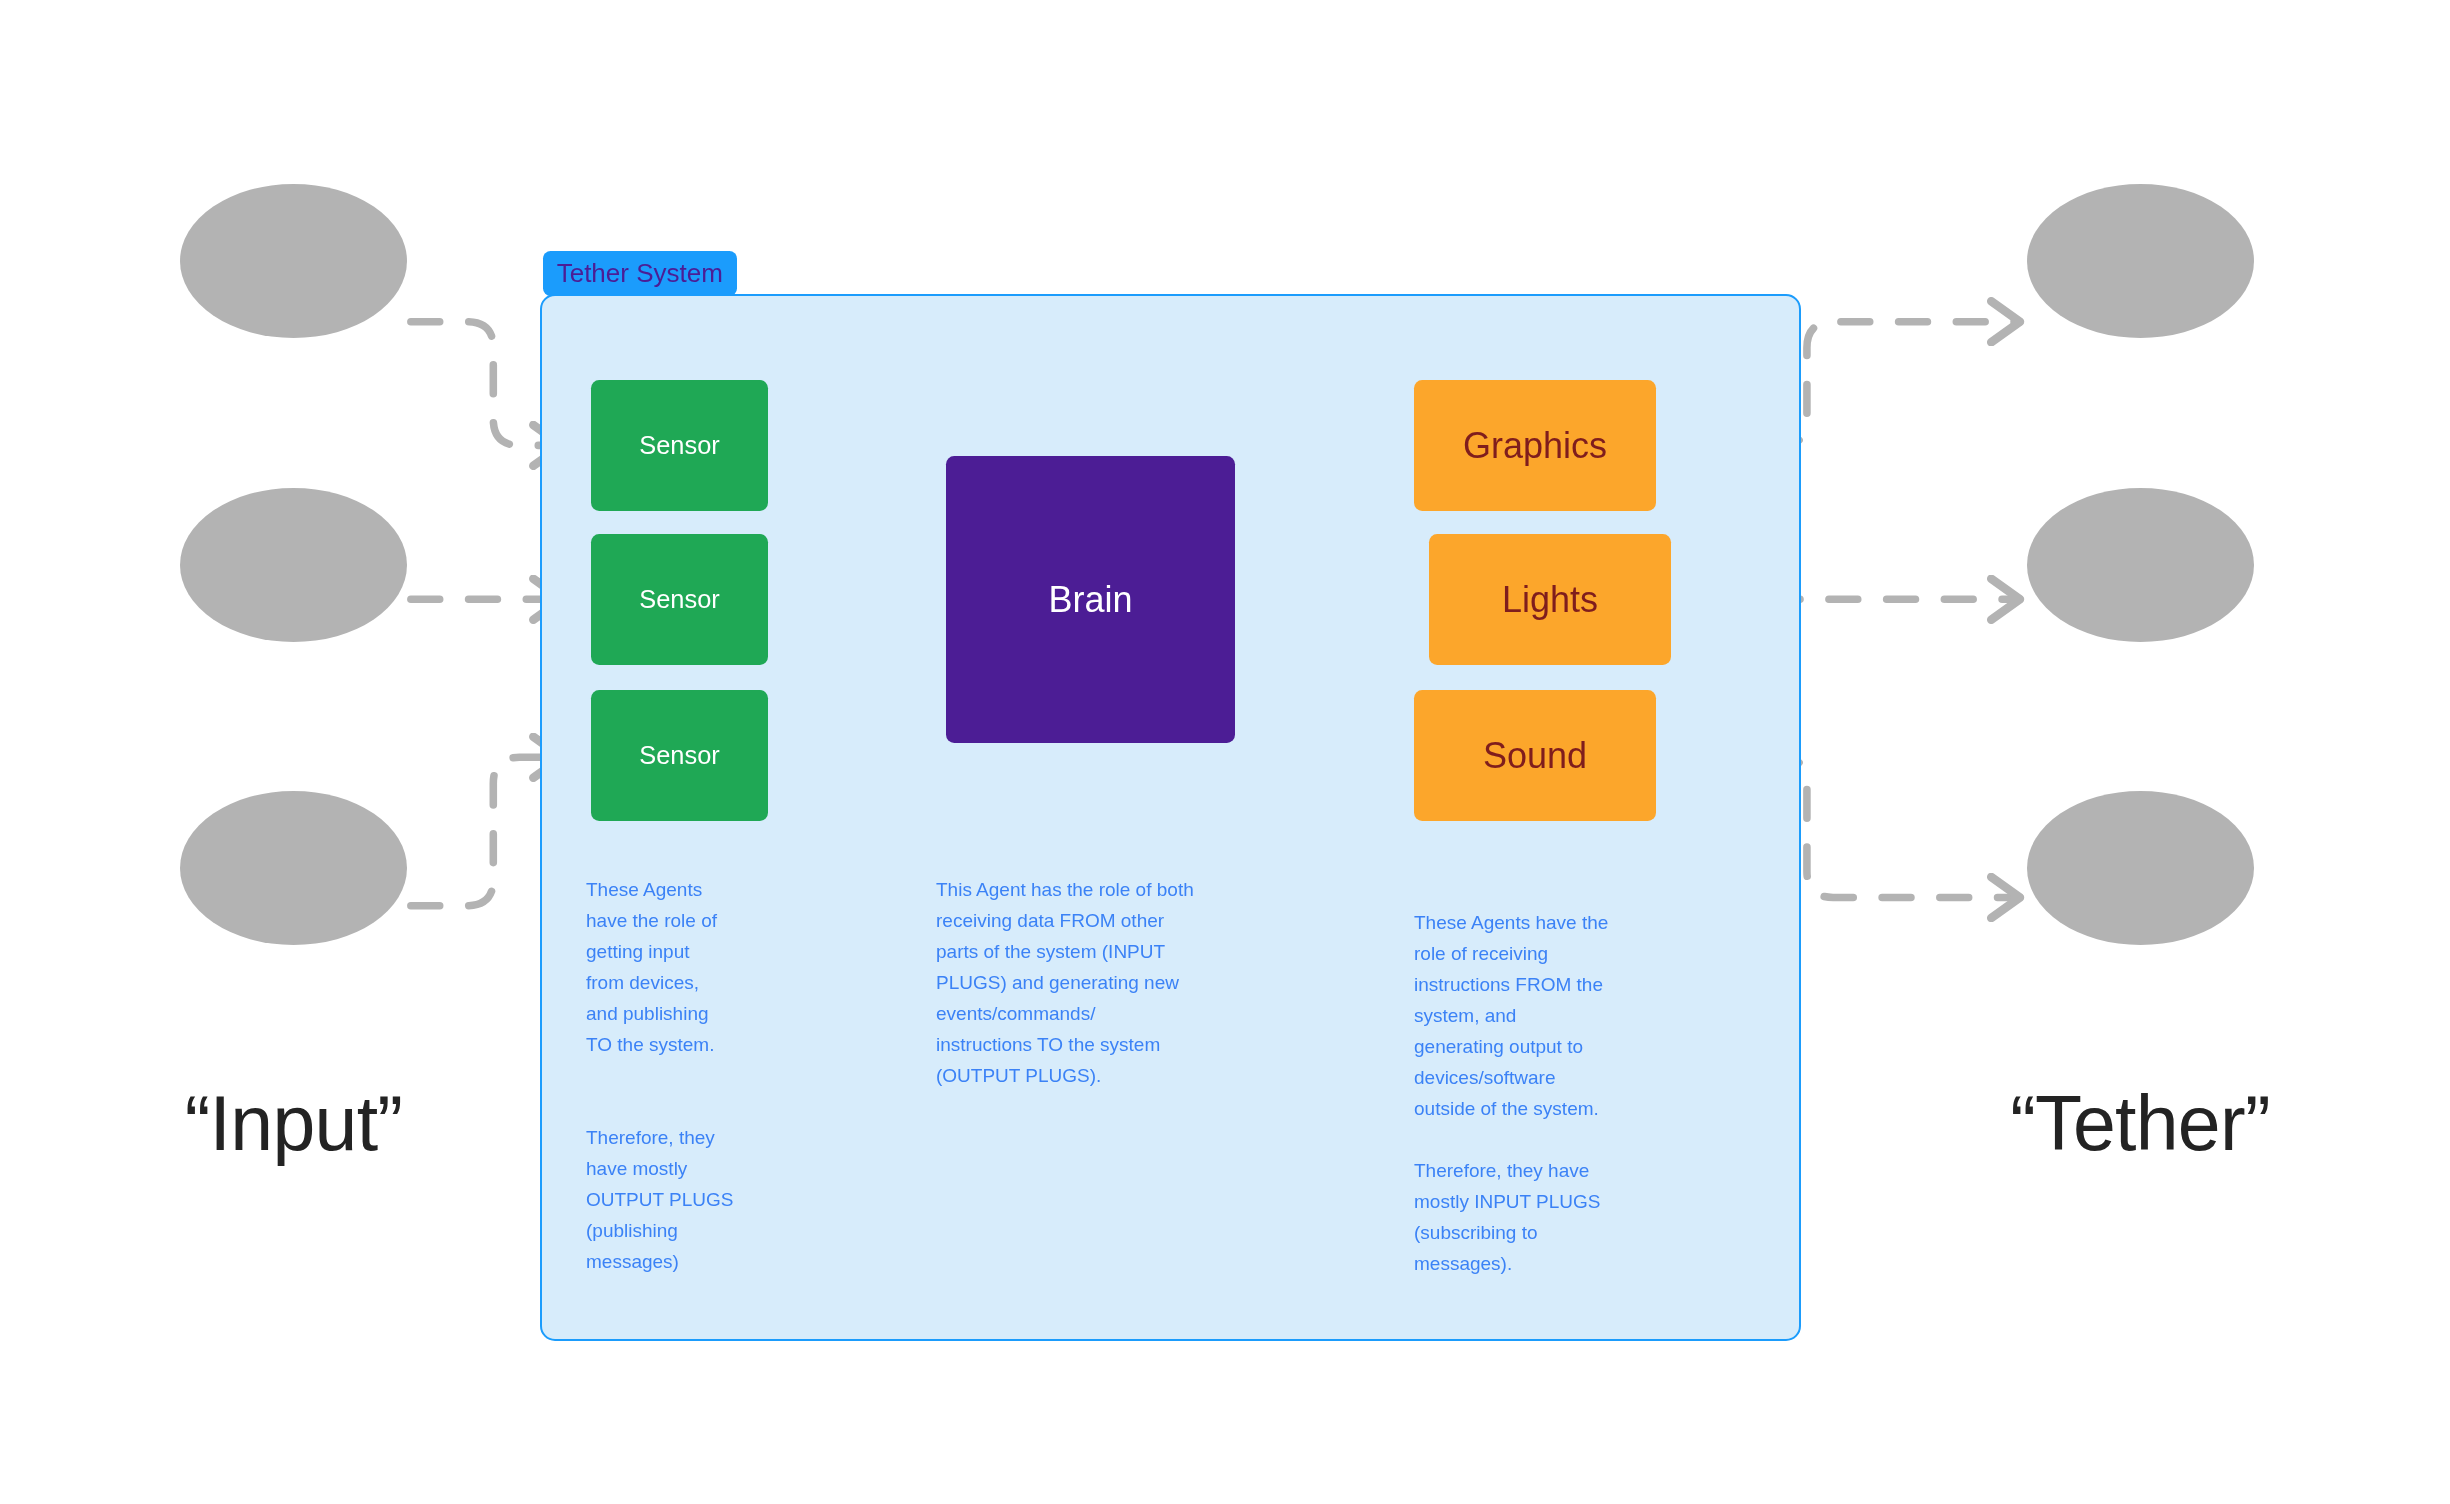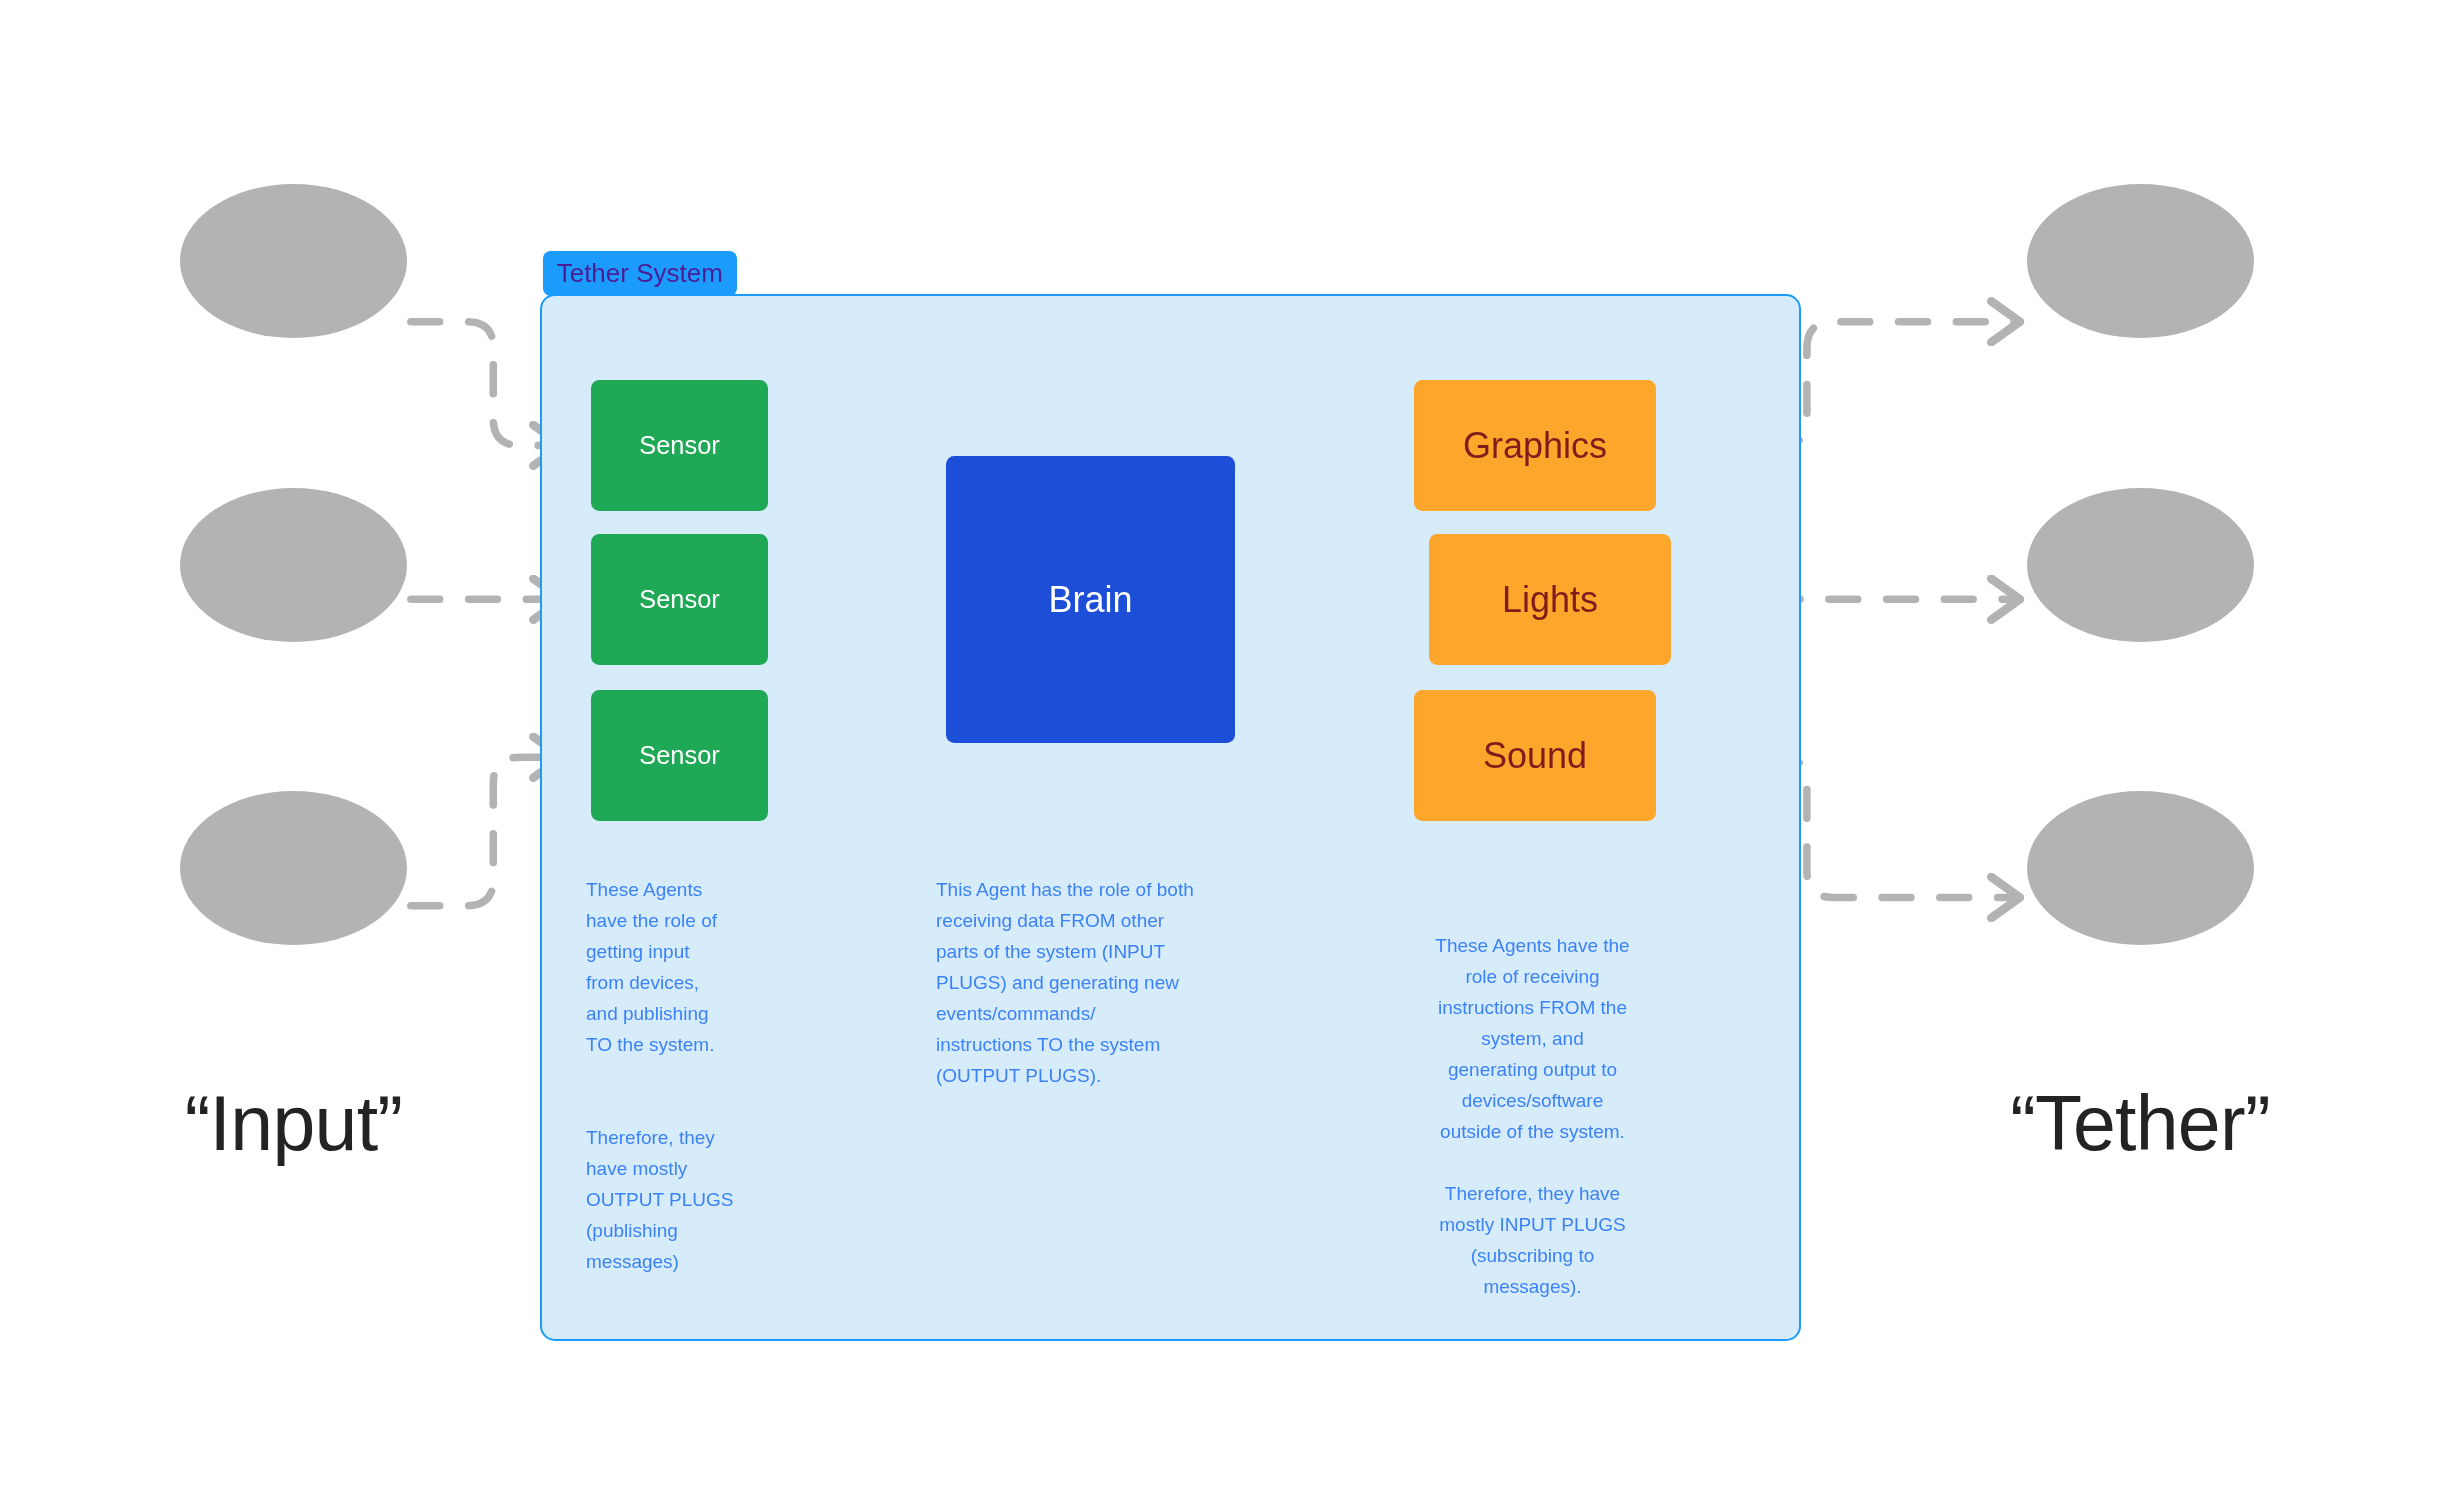--- a/index.html
+++ b/index.html
@@ -79,21 +79,21 @@
     text-align: right;
   }
   .node.sensor {
     background: #1fa855;
     color: #ffffff;
     font-size: 25.4px;
     width: 177px;
     height: 131px;
   }
   .node.brain {
-    background: #1d4ed8;
+    background: #4c1d95;
     color: #ffffff;
     font-size: 36px;
     width: 289px;
     height: 287px;
   }
   .node.output {
     background: #fca62b;
     color: #7f1d1d;
     font-size: 36px;
     width: 242px;
@@ -103,21 +103,21 @@
   
   .desc {
     position: absolute;
     color: #3b82f6;
     font-size: 19px;
     line-height: 31px;
     white-space: pre-wrap;
   }
   #desc-left   { left: 586px;  top: 874px; width: 172px; }
   #desc-middle { left: 936px; top: 874px; width: 344px; }
-  #desc-right  { left: 1414px; top: 930px; width: 237px; text-align: center; }
+  #desc-right  { left: 1414px; top: 907px; width: 237px; }
 </style>
 </head>
 <body>
 
 <div id="stage">
 
   <svg id="edges" viewBox="0 0 3566 2190" xmlns="http://www.w3.org/2000/svg">
     <defs>
       <marker id="chev" viewBox="0 0 12 12" refX="9" refY="6" markerWidth="6.5" markerHeight="6.5" orient="auto-start-reverse">
         <path d="M 2 1 L 9 6 L 2 11" fill="none" stroke="#b3b3b3" stroke-width="2.1" stroke-linecap="round" stroke-linejoin="round"></path>

